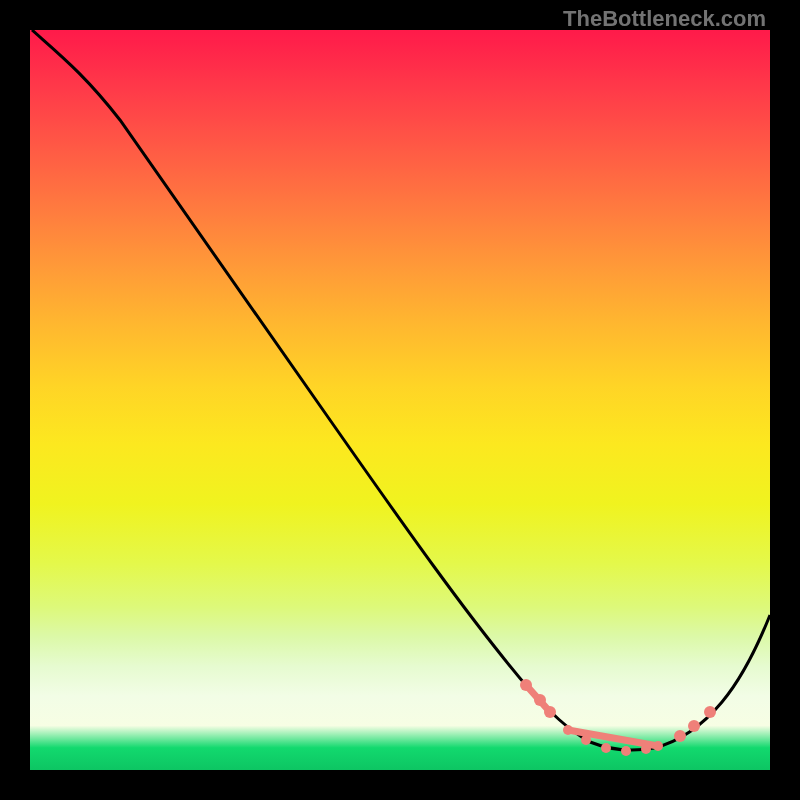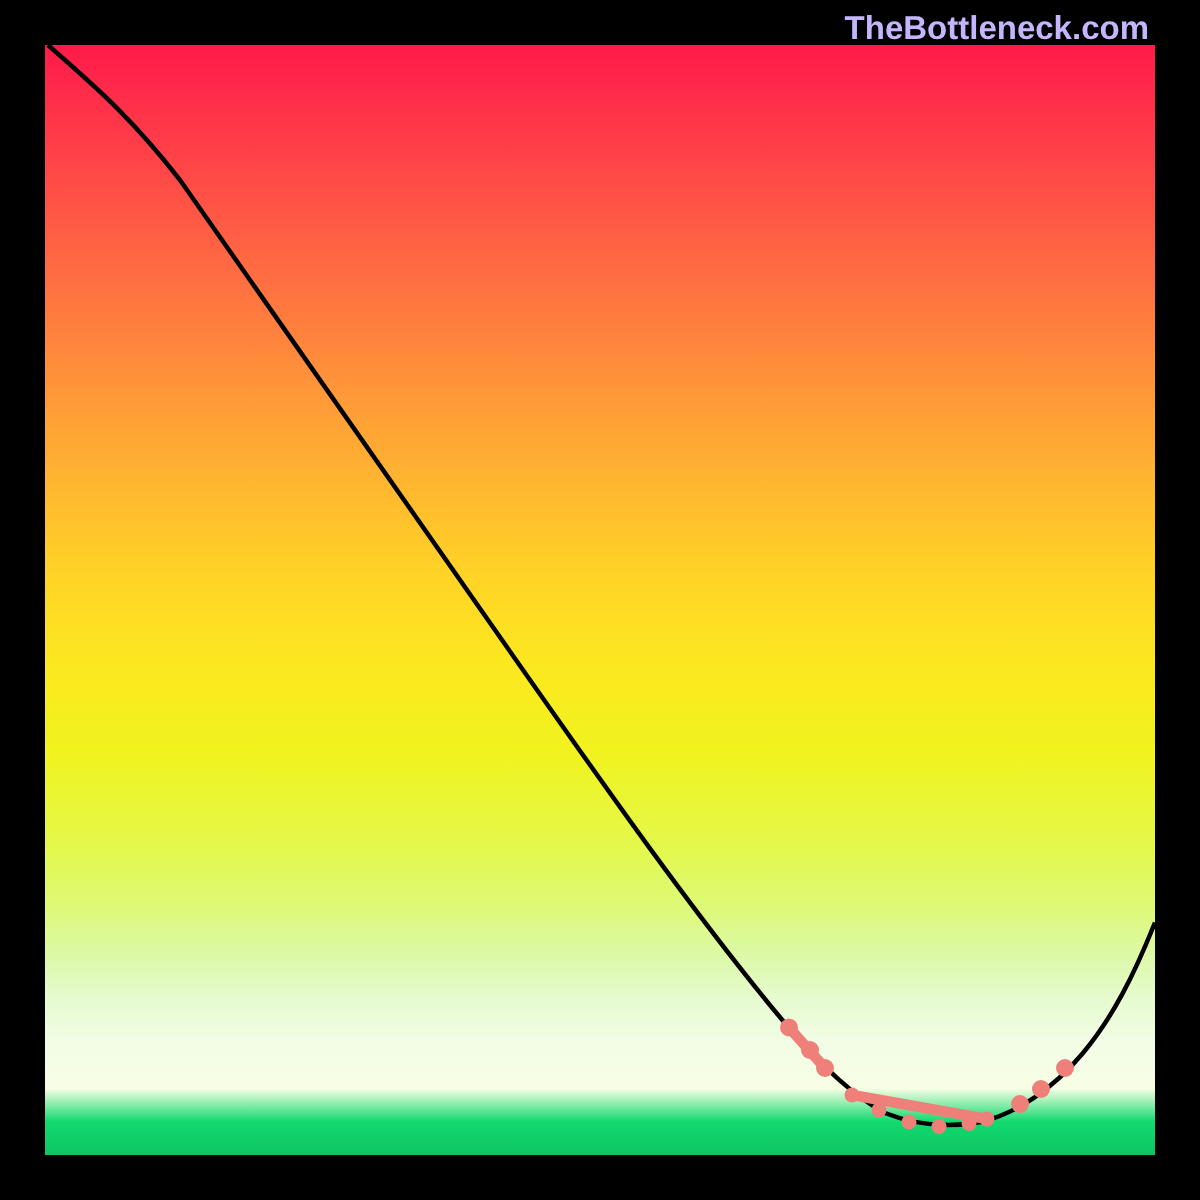--- a/index.html
+++ b/index.html
@@ -16,21 +16,21 @@
     #fce81f 56%,
     #f0f31f 64%,
     #e4f84a 72%,
     #ddf97a 78%,
     #dcf9a8 82%,
     #e6fbd0 86%,
     #f2fde6 90%,
     #f7fee4 94%,
     #12d96e 97%,
     #0dc563 100%)}
-.wm{position:absolute;right:34px;top:6px;font:700 22px Arial,Helvetica,sans-serif;color:#c4b5fd;letter-spacing:0}
+.wm{position:absolute;right:34px;top:6px;font:700 22px Arial,Helvetica,sans-serif;color:#737373;letter-spacing:0}
 svg.curve{position:absolute;left:30px;top:30px}
 .dot{fill:#ef8079}
 .seg{stroke:#ef8079;stroke-width:7;stroke-linecap:round}
 </style>
 </head>
 <body>
 
 <div class="frame">
   <div class="gradient"></div>
 </div>

